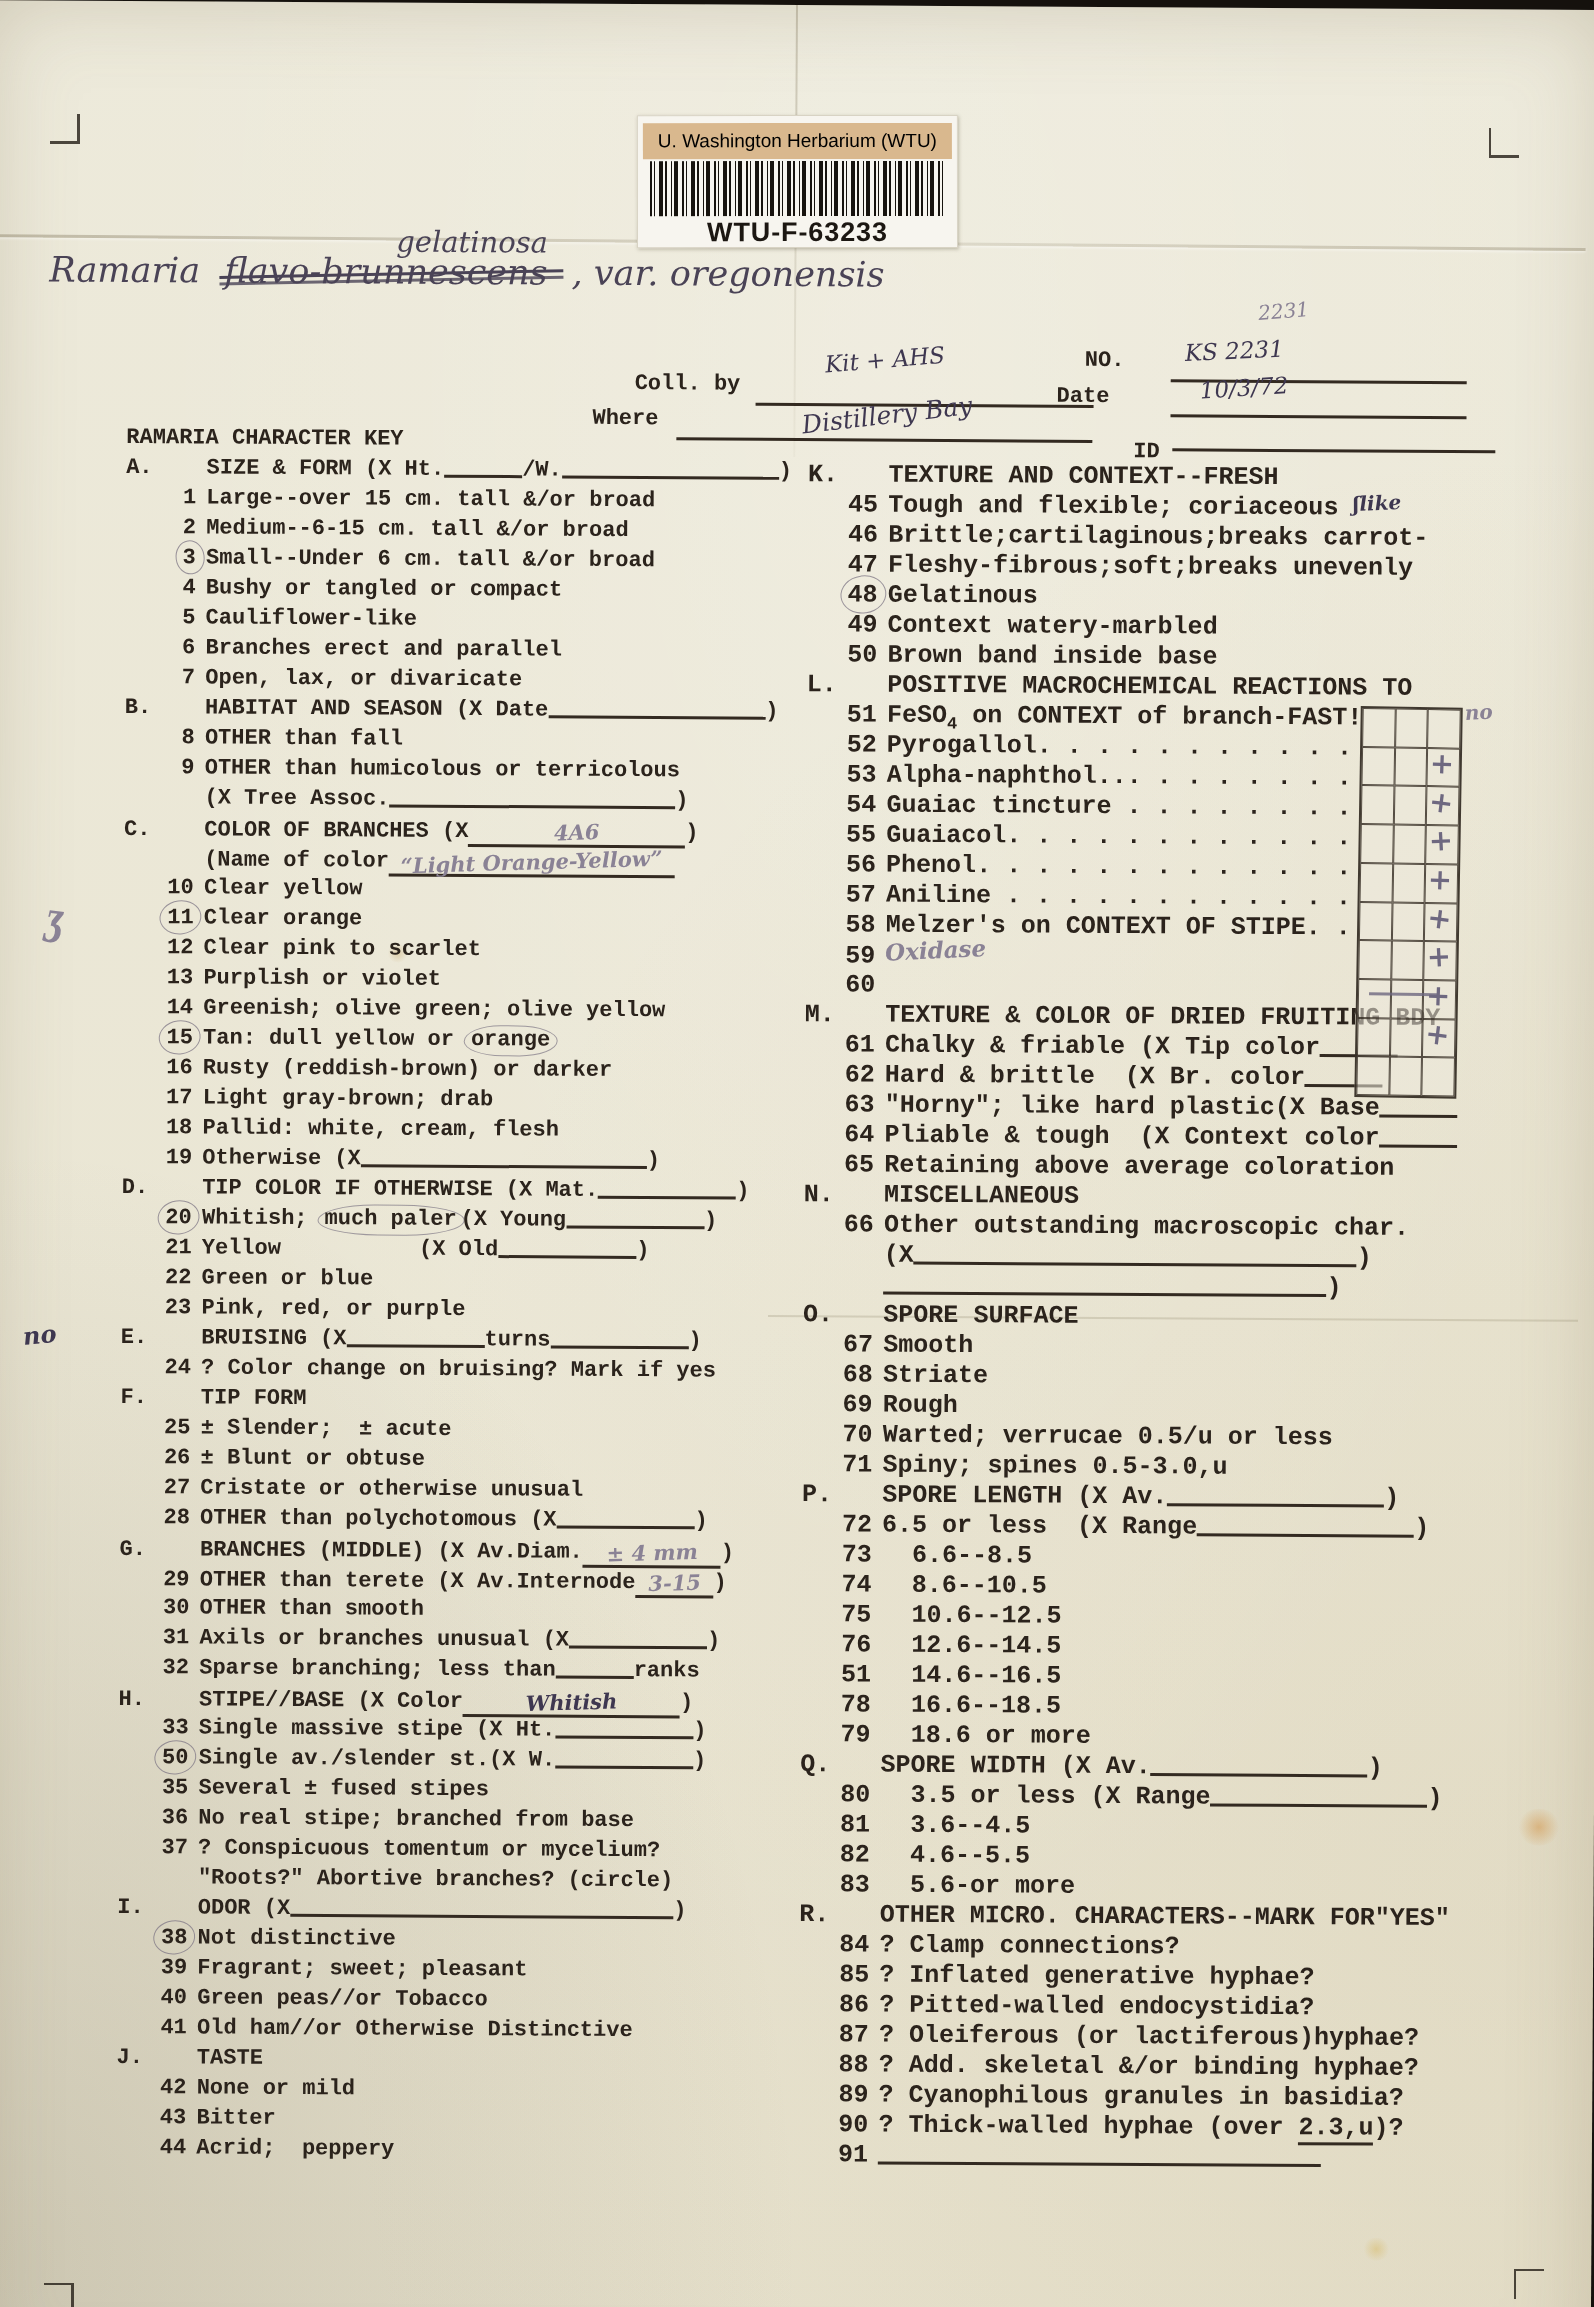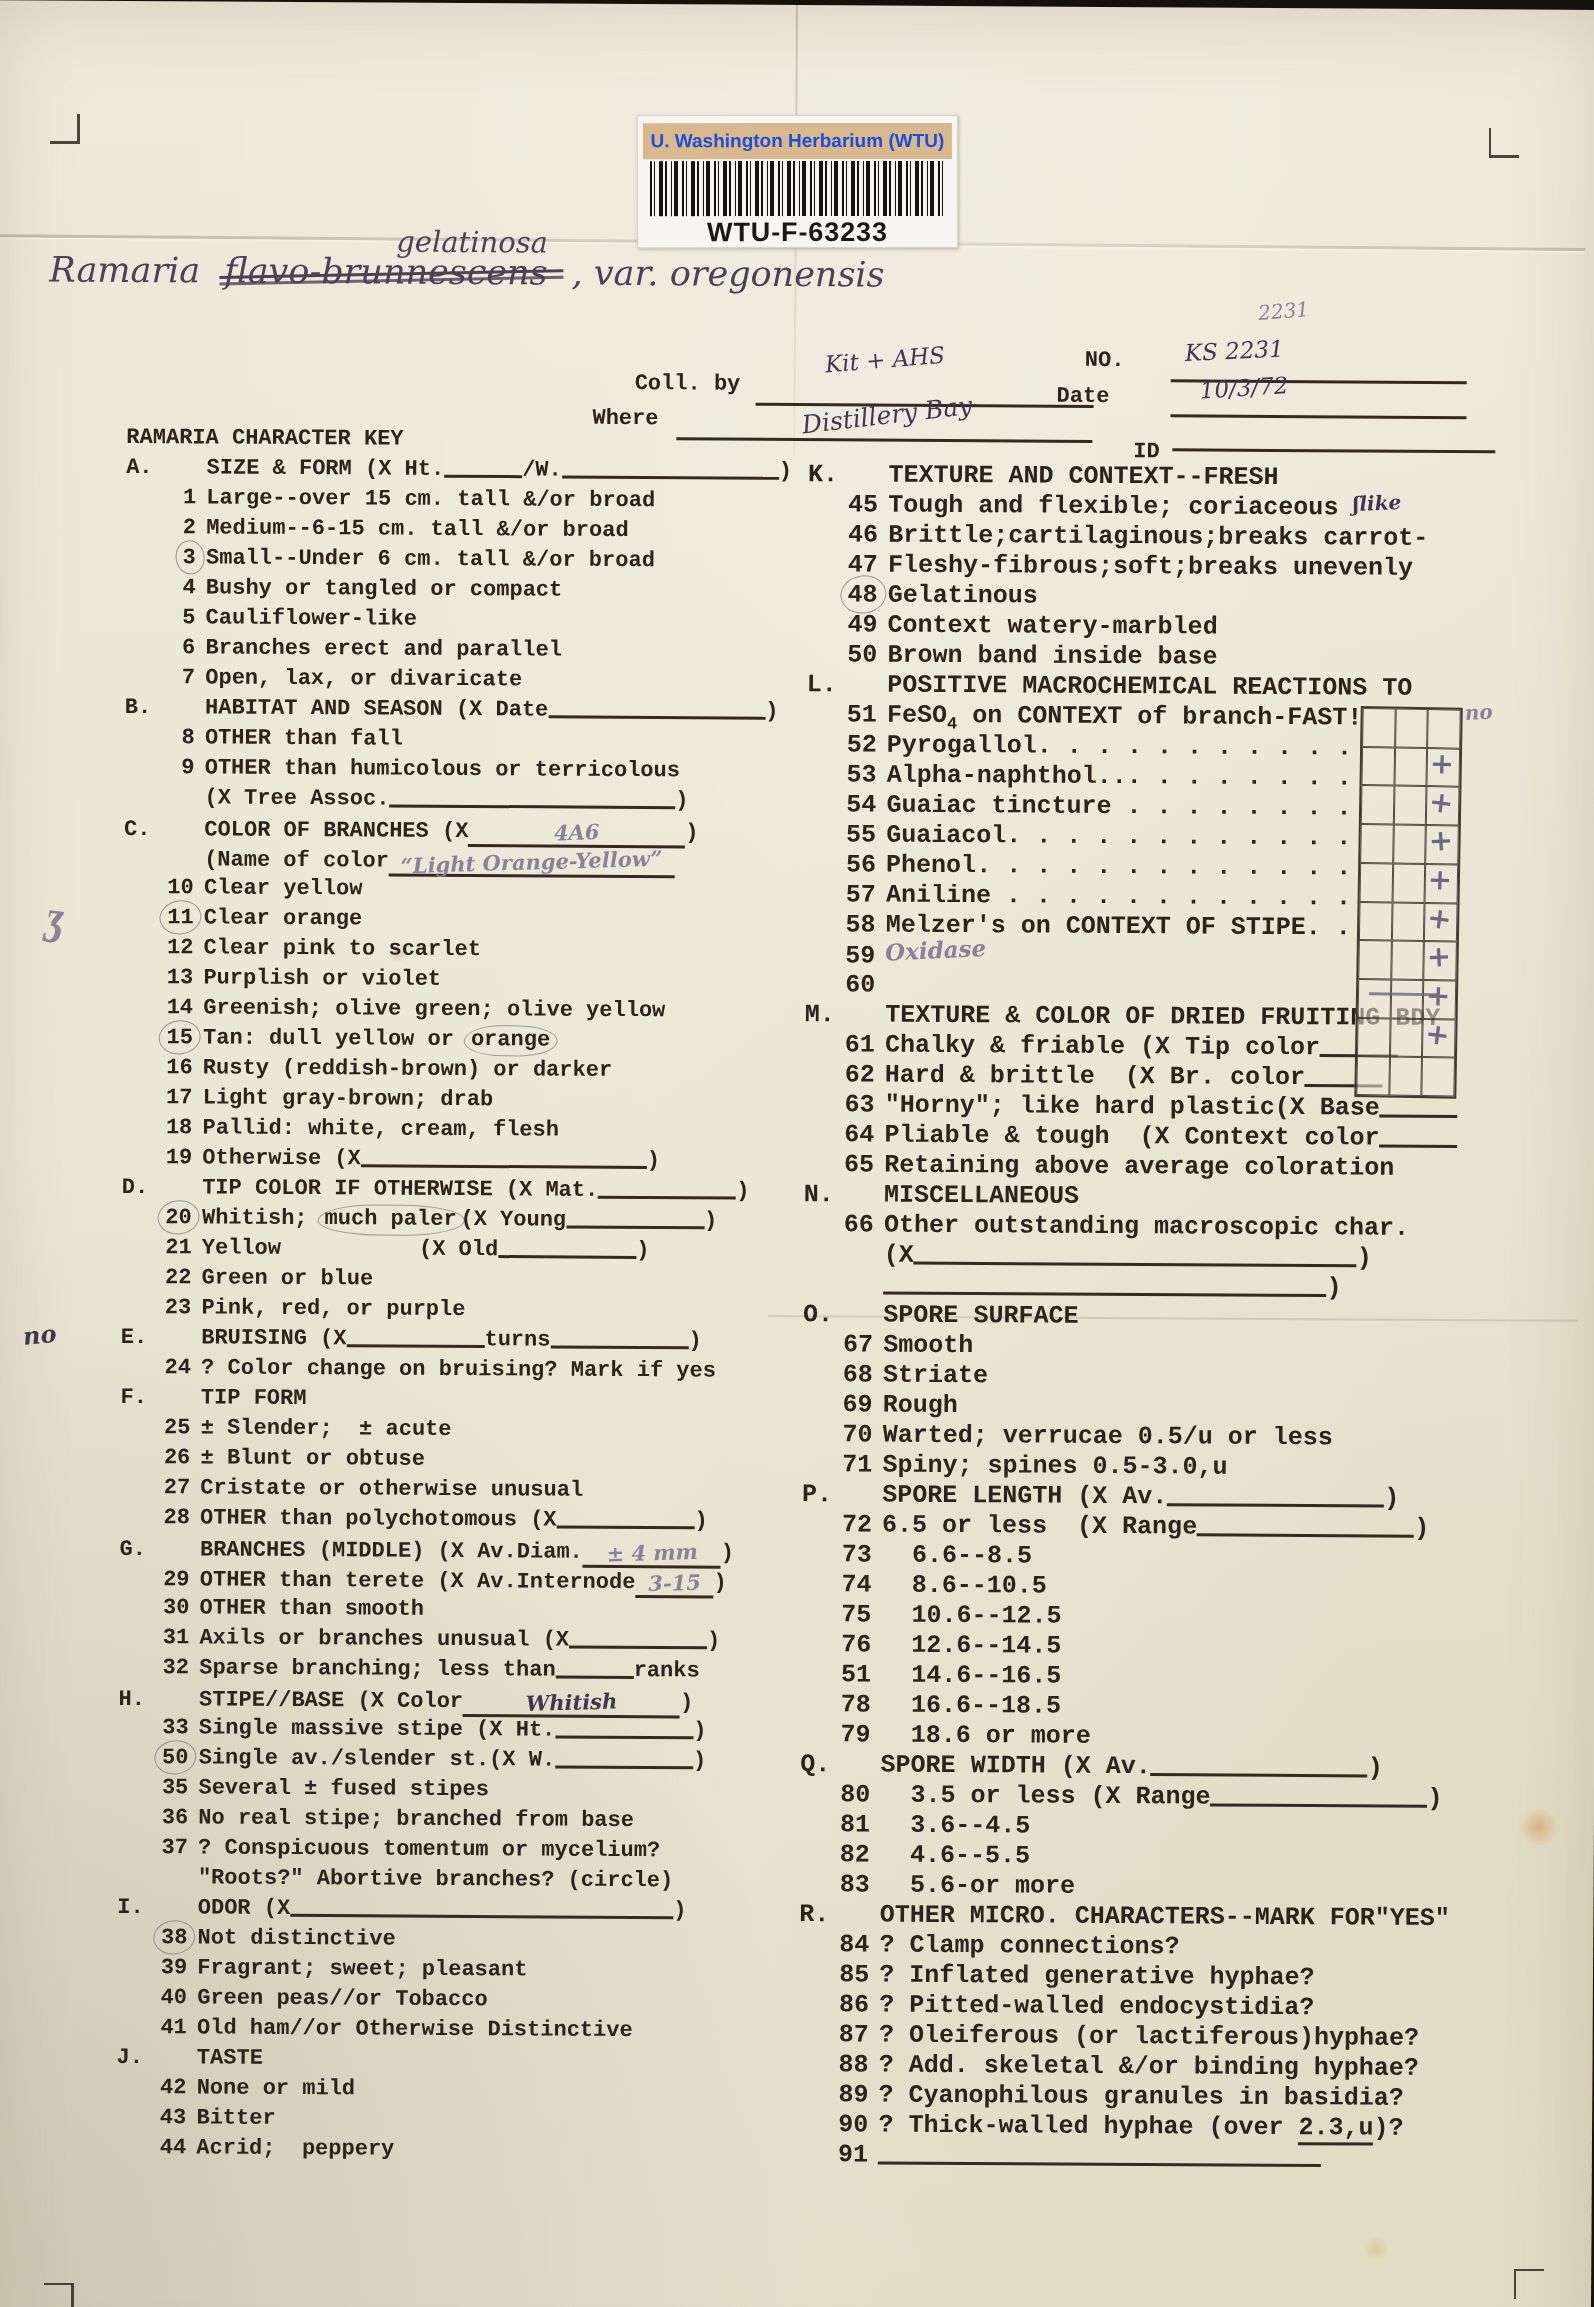--- a/index.html
+++ b/index.html
@@ -41,21 +41,21 @@
   #reg-br{left:1514px;top:2269px;} #reg-br .h{top:0;} #reg-br .v{left:0;}
   
   .label{
     position:absolute;left:646px;top:110px;width:319px;height:131px;
     background:#f7f5ef;border:0.9px solid #d8d3c4;box-shadow:0.9px 1.4px 3.7px rgba(90,80,55,.35);
     transform:rotate(-.4deg);
   }
   .label .band{
     margin:6.5px 4.6px 0 4.6px;height:36px;background:#d9b88e;
     display:flex;align-items:center;justify-content:center;
-    font-weight:bold;font-size:19px;color:#1d4ed8;letter-spacing:0px;
+    font-weight:normal;font-size:19px;color:#000000;letter-spacing:0px;
     font-family:"Liberation Sans",sans-serif;white-space:nowrap;
   }
   .label .bars{
     margin:2.8px 12px 0 12px;height:55px;
     background:
       repeating-linear-gradient(90deg,
         #17130e 0 2.3px,transparent 2.3px 4.2px,
         #17130e 4.2px 5.5px,transparent 5.5px 9.2px,
         #17130e 9.2px 13.4px,transparent 13.4px 15px,
         #17130e 15px 16.6px,transparent 16.6px 21px,

